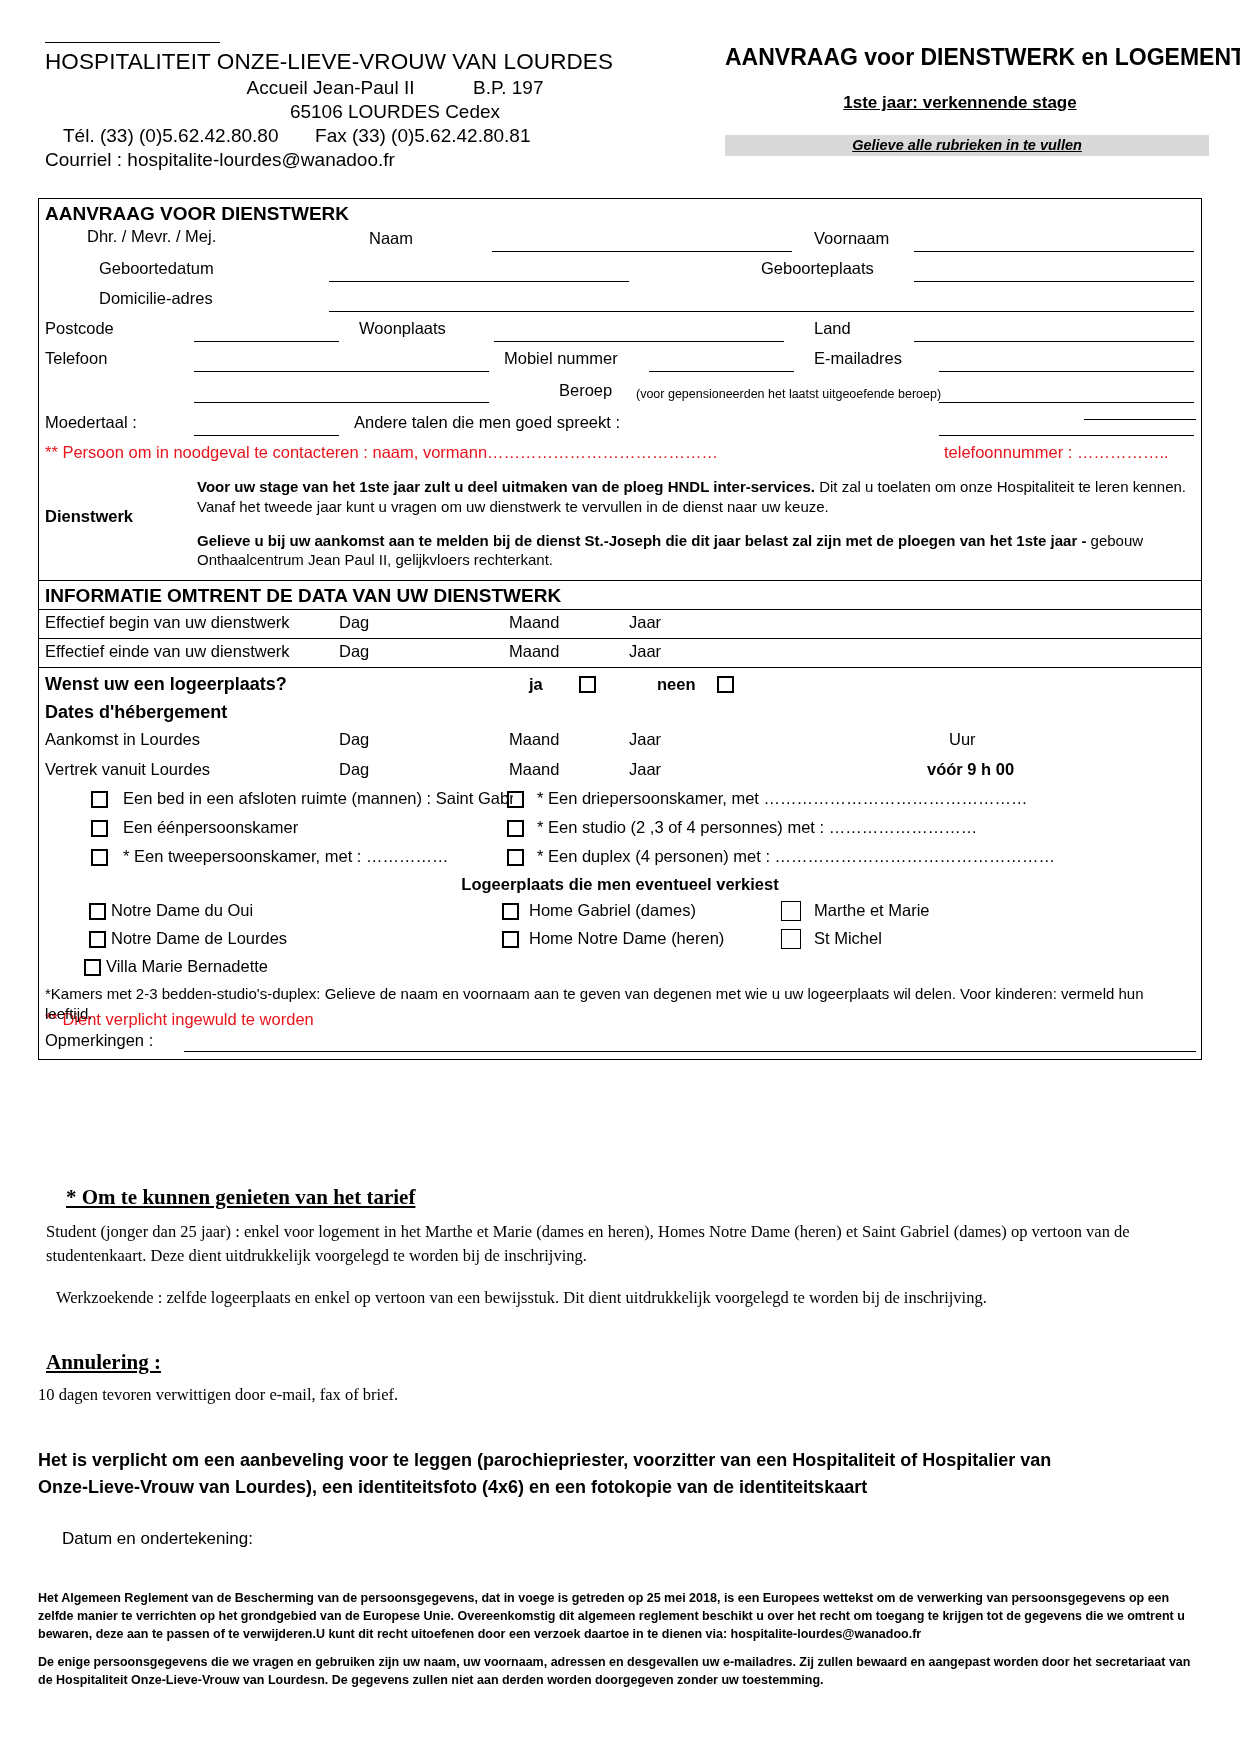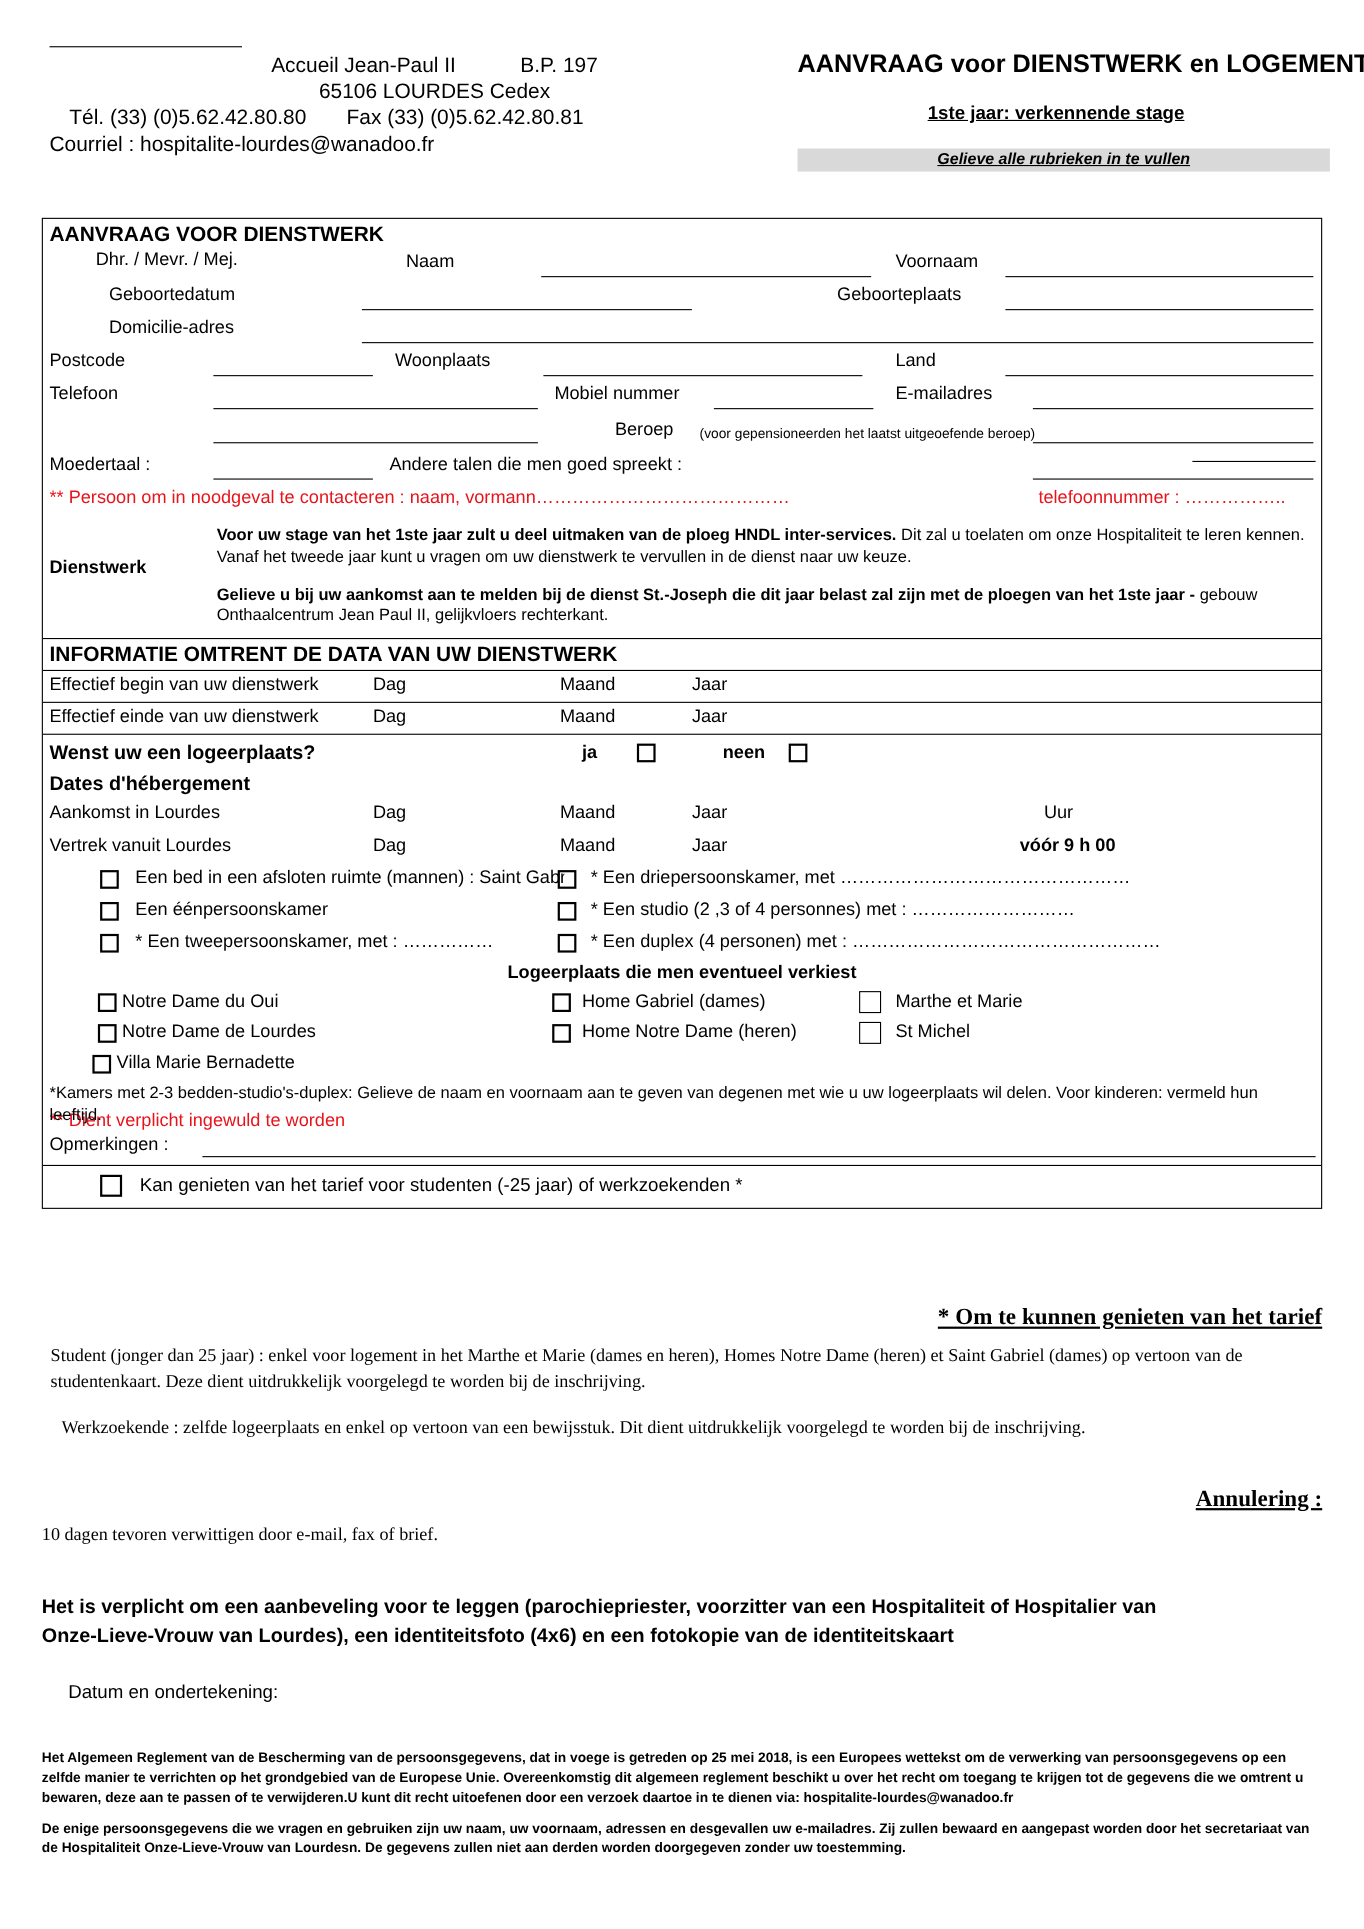--- a/index.html
+++ b/index.html
@@ -149,21 +149,20 @@
     position: absolute;
     left: 38px;
     top: 1185px;
     width: 1164px;
   }
   .h-underline {
     font-family: "Liberation Serif", serif;
     font-size: 21px;
     font-weight: bold;
     text-decoration: underline;
-    text-align: right;
   }
   .ptext {
     font-family: "Liberation Serif", serif;
     font-size: 16.5px;
     line-height: 1.45;
   }
   .boldblock {
     font-size: 18px;
     font-weight: bold;
     line-height: 1.5;
@@ -176,20 +175,21 @@
   }
 </style>
 </head>
 <body>
 
 <div class="page">
 
   <div class="header">
     <div class="hdr-left">
       <div class="hdr-rule"></div>
+      <div class="org-title">HOSPITALITEIT ONZE-LIEVE-VROUW VAN LOURDES</div>
       <div class="hdr-line indent1">
         <span>Accueil Jean-Paul II</span>
         <span style="display:inline-block;width:48px"></span>
         <span>B.P. 197</span>
       </div>
       <div class="hdr-line indent1">65106  LOURDES  Cedex</div>
       <div class="hdr-tel">
         <span>Tél. (33) (0)5.62.42.80.80</span>
         <span class="sp"></span>
         <span>Fax (33) (0)5.62.42.80.81</span>
@@ -356,24 +356,20 @@
       <div class="para" style="position:absolute;left:6px;top:84px;width:1140px">*Kamers met 2-3 bedden-studio's-duplex: Gelieve de naam en voornaam aan te geven van degenen met wie u uw logeerplaats wil delen. Voor kinderen: vermeld hun leeftijd.</div>
     </div>
 
     <div style="padding-left:6px;margin-top:10px;font-size:16.5px" class="red">** Dient verplicht ingewuld te worden</div>
 
     <div class="row" style="height:30px">
       <div class="lbl" style="left:6px;top:2px">Opmerkingen :</div>
       <div class="uline" style="left:145px;top:22px;width:1012px"></div>
     </div>
 
-    <div style="position:relative;height:38px;border-top:1.2px solid #000">
-      <span class="cb" style="position:absolute;left:52px;top:8px;width:20px;height:20px"></span>
-      <div class="lbl" style="left:88px;top:8px;font-size:17px">Kan genieten van het tarief voor studenten (-25 jaar) of werkzoekenden *</div>
-    </div>
 
   </div>
 
   <div class="bottom">
     <div class="h-underline" style="padding-left:28px">* Om te kunnen genieten van het tarief</div>
     <div class="ptext" style="margin-top:10px;padding-left:8px">Student (jonger dan 25 jaar) : enkel voor logement in het Marthe et Marie (dames en heren),  Homes Notre Dame (heren) et Saint Gabriel (dames) op vertoon van de studentenkaart. Deze dient uitdrukkelijk voorgelegd te worden bij de inschrijving.</div>
     <div class="ptext" style="margin-top:18px;padding-left:18px">Werkzoekende : zelfde logeerplaats en enkel op vertoon van een bewijsstuk. Dit dient uitdrukkelijk voorgelegd te worden bij de inschrijving.</div>
 
     <div class="h-underline" style="margin-top:40px;padding-left:8px">Annulering :</div>
     <div class="ptext" style="margin-top:8px">10 dagen tevoren verwittigen door e-mail, fax of brief.</div>

